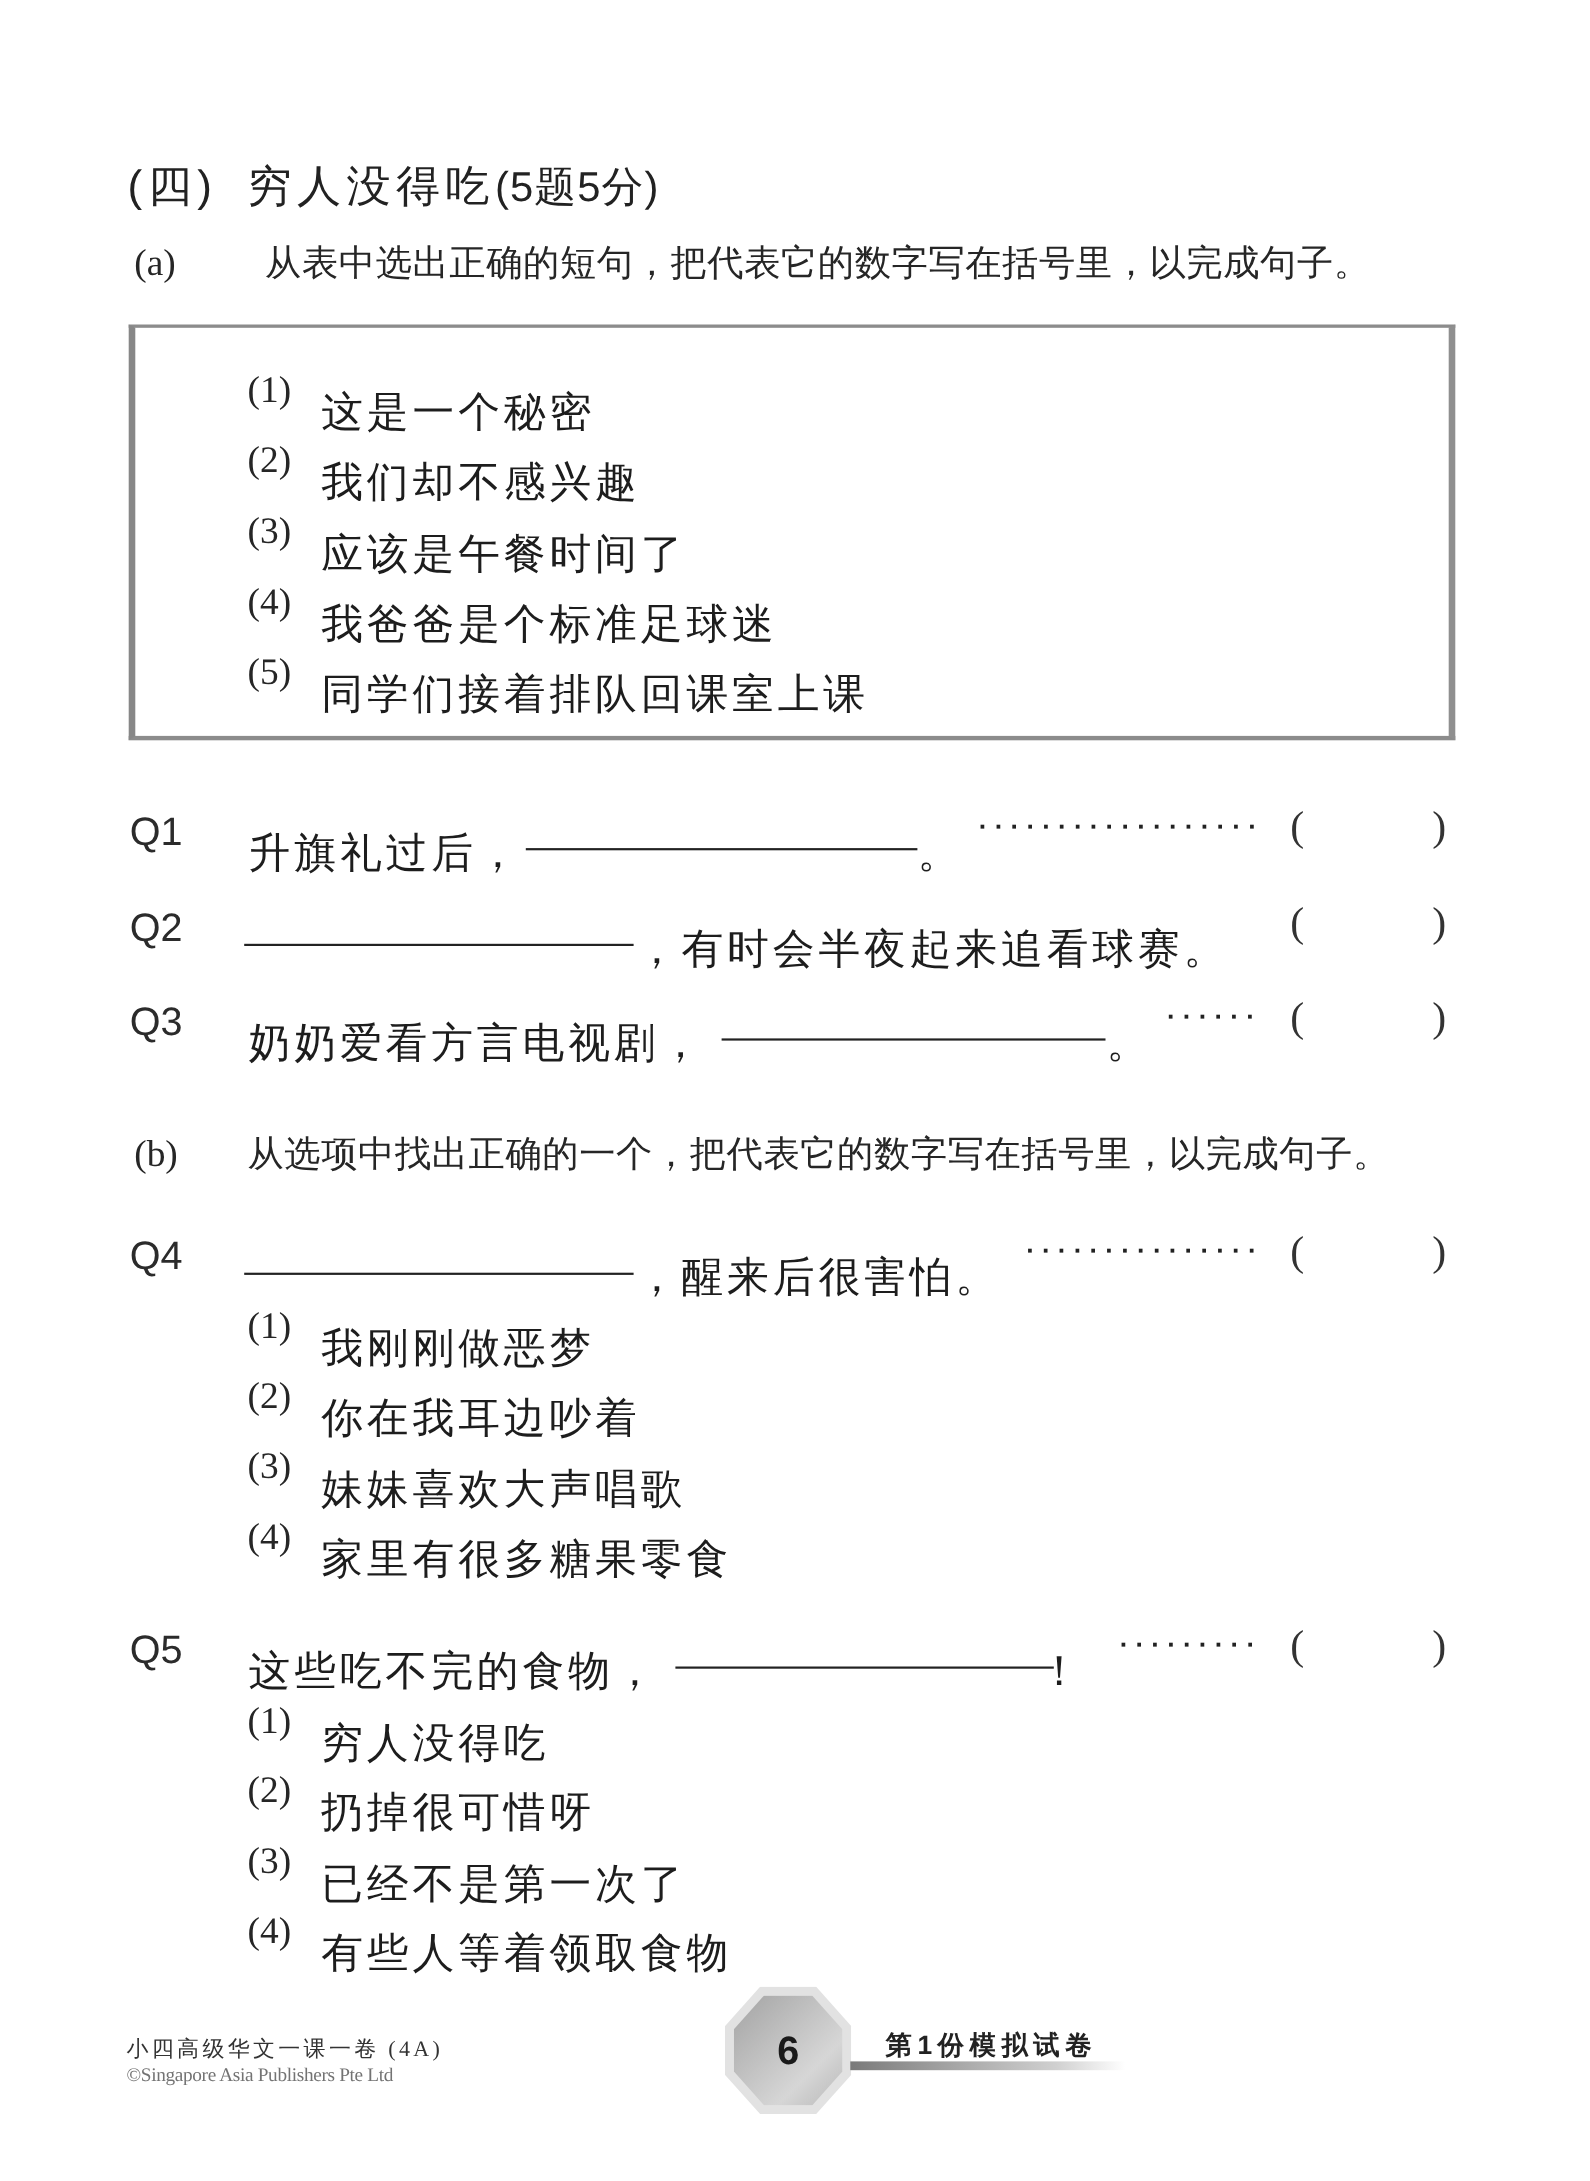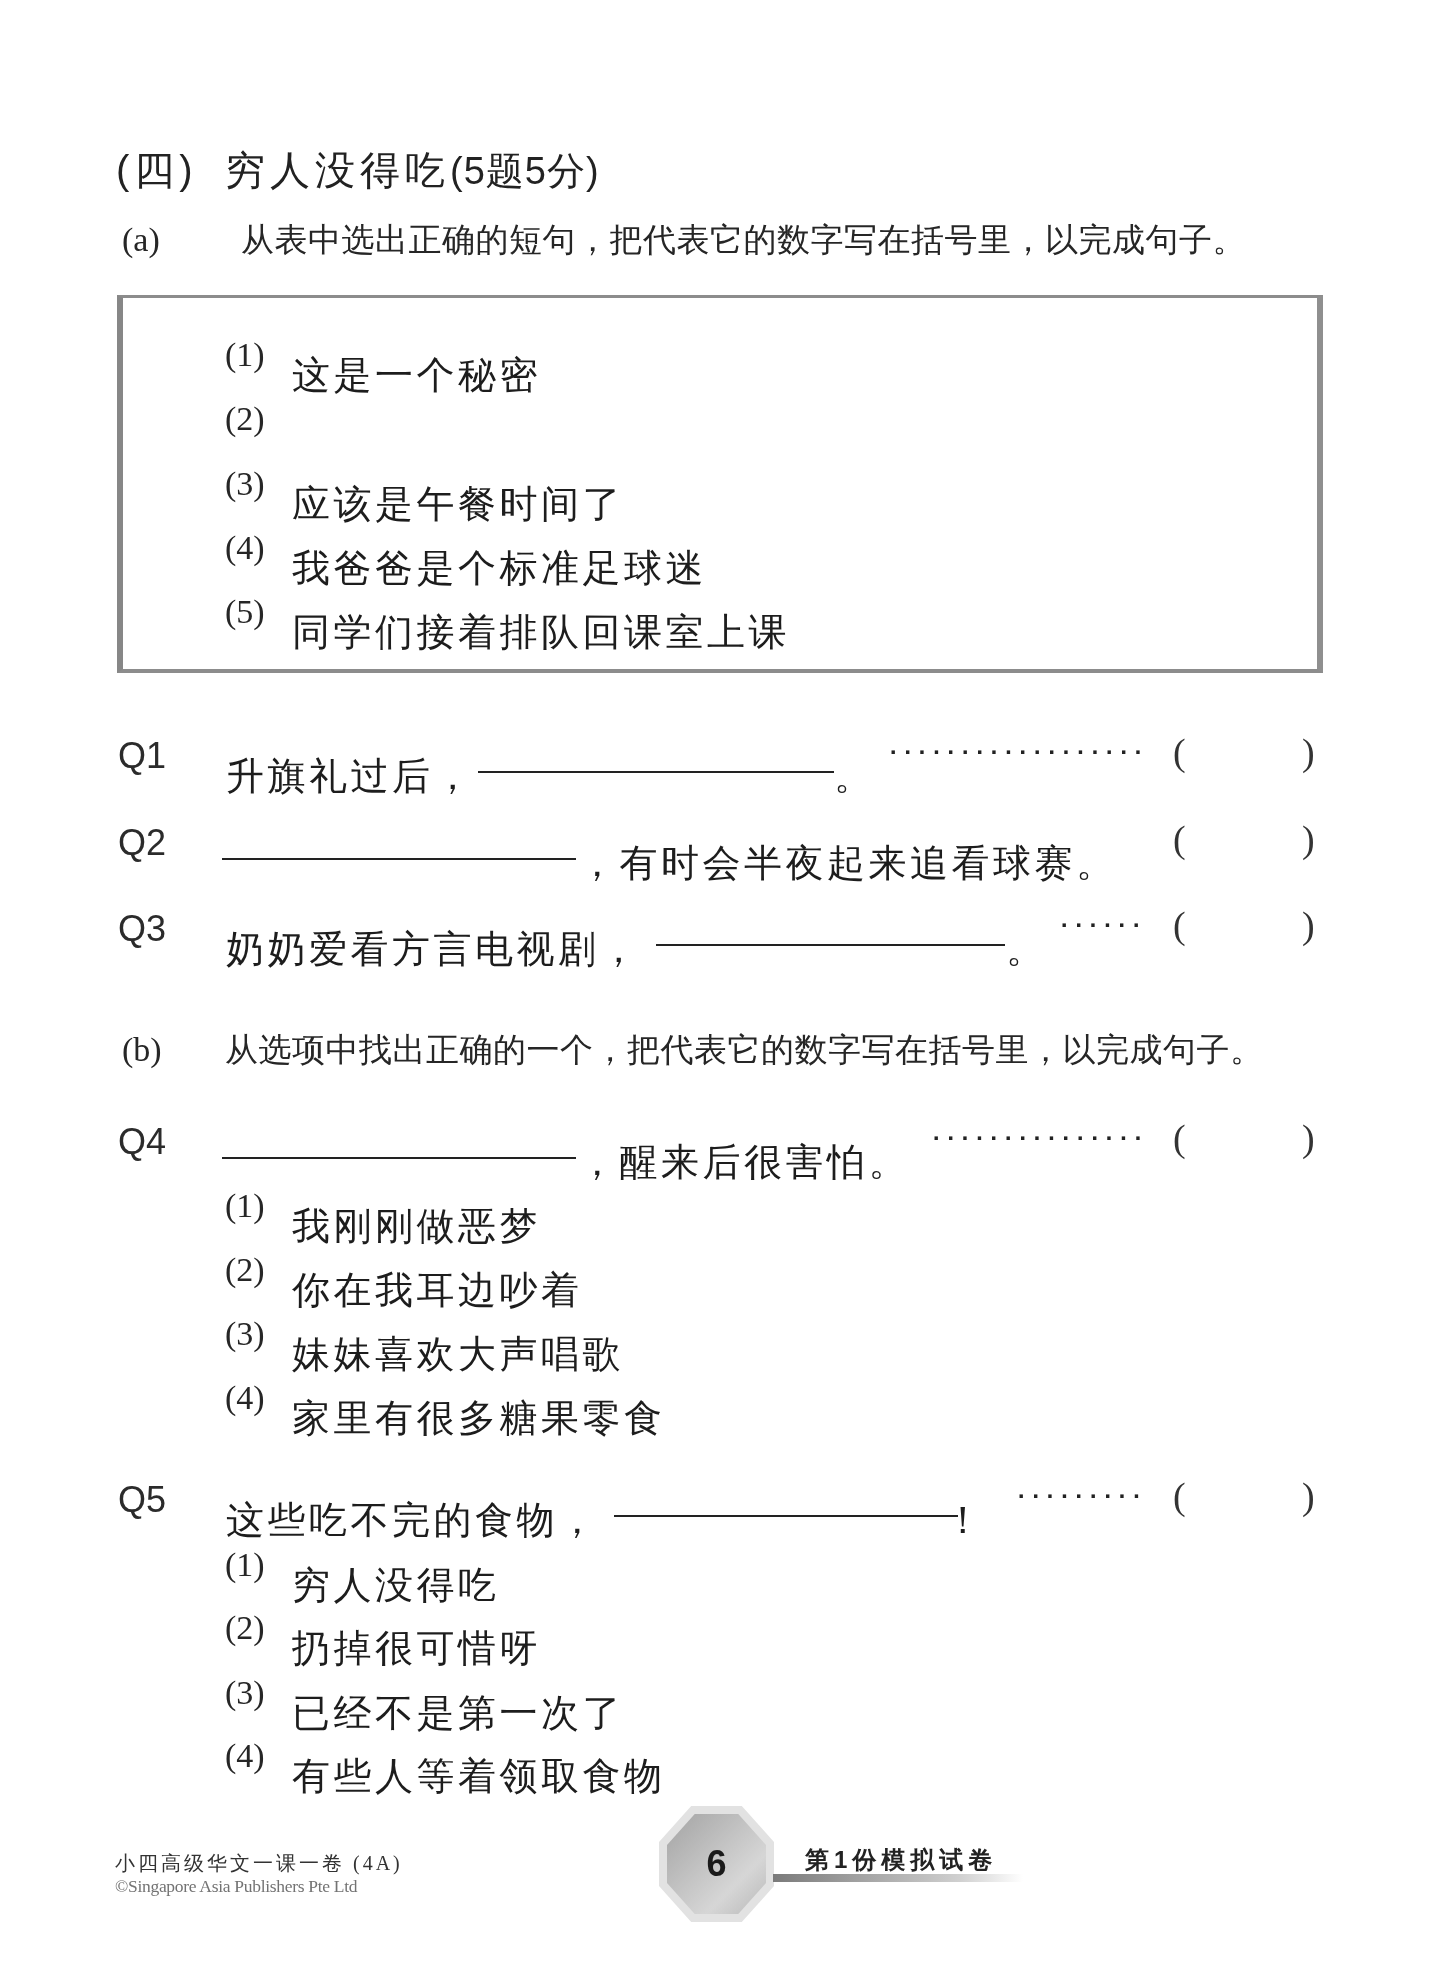--- a/index.html
+++ b/index.html
@@ -78,20 +78,21 @@
   </div>
 
   <div id="phrase-box"></div>
 
   <div class="row" style="top:330px">
     <span class="abs lbl" style="left:225px">(1)</span>
     <span class="abs cjk" style="left:292px">这是一个秘密</span>
   </div>
   <div class="row" style="top:394px">
     <span class="abs lbl" style="left:225px">(2)</span>
+    <span class="abs cjk" style="left:292px">我们却不感兴趣</span>
   </div>
   <div class="row" style="top:459px">
     <span class="abs lbl" style="left:225px">(3)</span>
     <span class="abs cjk" style="left:292px">应该是午餐时间了</span>
   </div>
   <div class="row" style="top:523px">
     <span class="abs lbl" style="left:225px">(4)</span>
     <span class="abs cjk" style="left:292px">我爸爸是个标准足球迷</span>
   </div>
   <div class="row" style="top:587px">

